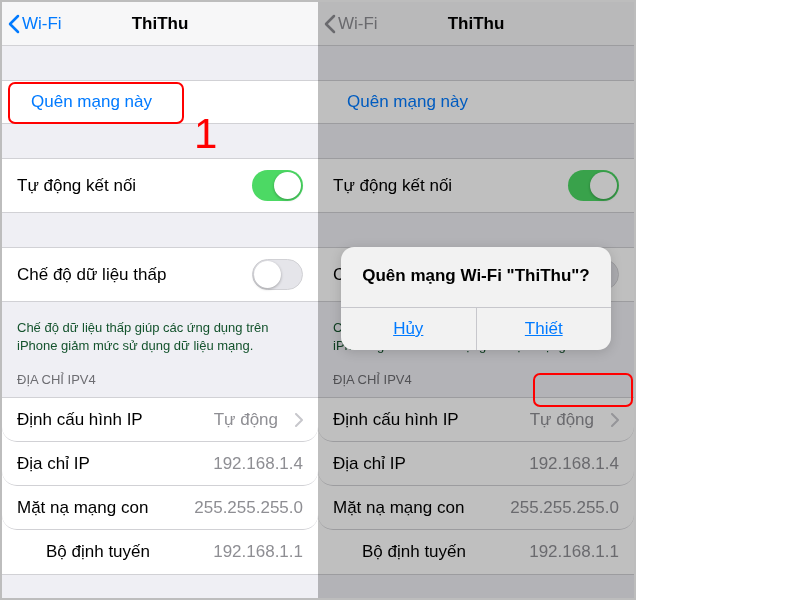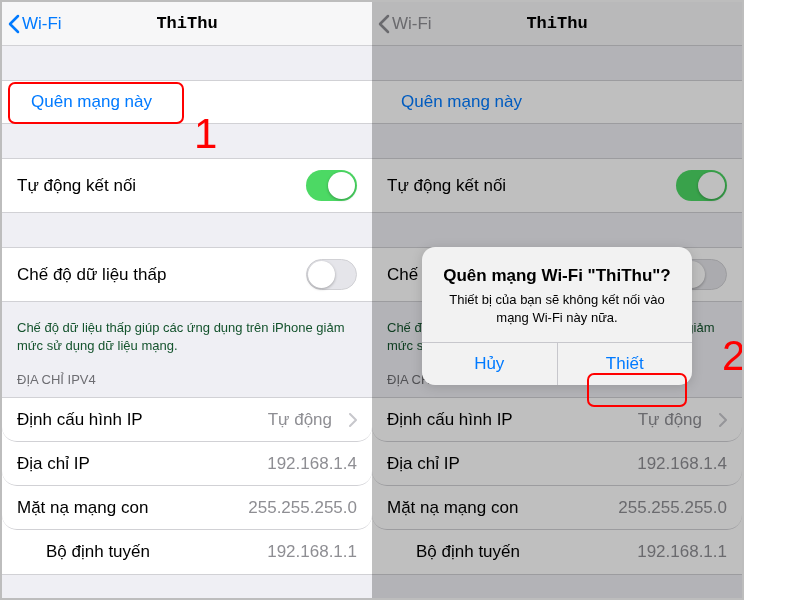--- a/index.html
+++ b/index.html
@@ -5,21 +5,21 @@
   * { box-sizing: border-box; margin: 0; padding: 0; }
   body {
     font-family: -apple-system, "Helvetica Neue", Arial, sans-serif;
     background: #fff;
     width: 800px;
     height: 600px;
     overflow: hidden;
     position: relative;
   }
   .outer {
-    width: 744px;
+    width: 636px;
     height: 600px;
     border: 2px solid #bdbdbd;
     display: flex;
     position: relative;
   }
   .pane {
     width: 399px;
     height: 596px;
     background: #efeff4;
     position: relative;
@@ -50,21 +50,20 @@
   }
   .nav-back svg { margin-right: 2px; }
   .nav-title {
     position: absolute;
     left: 0; right: 0;
     text-align: center;
     font-size: 17px;
     font-weight: 600;
     color: #000;
     pointer-events: none;
-    font-family: Liberation Mono, monospace;
   }
   .spacer { height: 34px; }
   .cell {
     background: #fff;
     border-top: 1px solid #d1d1d5;
     border-bottom: 1px solid #d1d1d5;
     min-height: 44px;
     padding: 11px 15px;
     display: flex;
     align-items: center;
@@ -159,20 +158,21 @@
     display: flex;
     border-top: 1px solid #c7c7cc;
   }
   .alert-btn {
     flex: 1;
     text-align: center;
     padding: 11px 0;
     font-size: 17px;
     color: #007aff;
     cursor: pointer;
+    text-decoration: underline;
   }
   .alert-btn + .alert-btn { border-left: 1px solid #c7c7cc; }
   .row-group .cell { border-top: none; border-radius: 15px; }
   .row-group { border-top: 1px solid #d1d1d5; border-bottom: 1px solid #d1d1d5; background:#fff; }
   .row-group .cell { border-bottom: 1px solid #d1d1d5; }
   .row-group .cell:last-child { border-bottom: none; margin-left: 29px; }
 </style>
 </head>
 <body>
 
@@ -304,21 +304,20 @@
         <span>Bộ định tuyến</span>
         <span class="value">192.168.1.1</span>
       </div>
     </div>
 
     <div class="dim-overlay"></div>
 
     <div class="alert">
       <div class="alert-body">
         <div class="alert-title">Quên mạng Wi-Fi "ThiThu"?</div>
-        <div class="alert-msg">Thiết bị của bạn sẽ không kết nối vào mạng Wi-Fi này nữa.</div>
       </div>
       <div class="alert-buttons">
         <div class="alert-btn">Hủy</div>
         <div class="alert-btn">Thiết</div>
       </div>
     </div>
 
     <div class="hl-box" style="left:215px; top:371px; width:100px; height:34px;"></div>
     <div class="hl-num" style="left:350px; top:330px;">2</div>
   </div>

